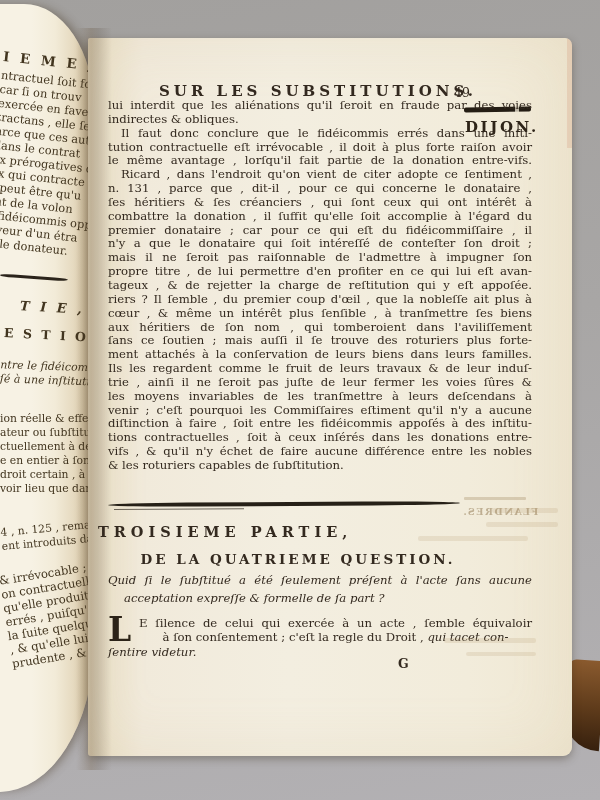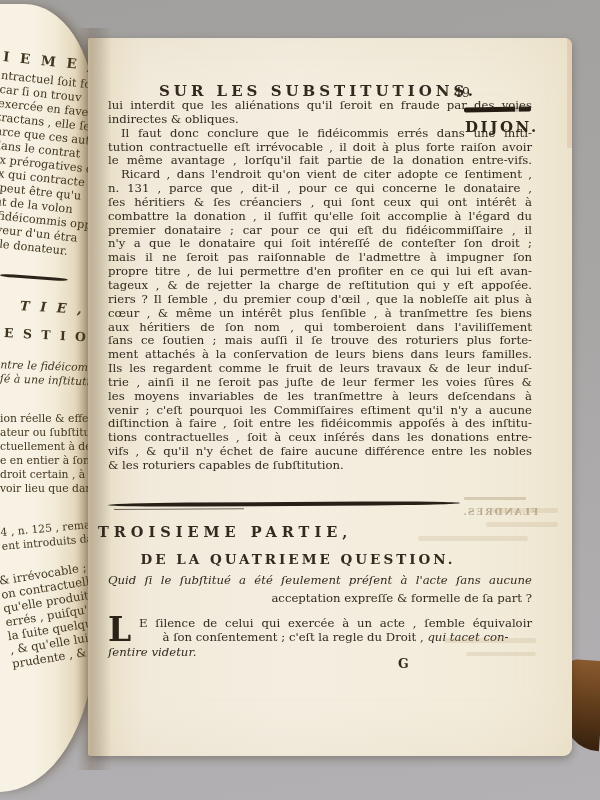--- a/index.html
+++ b/index.html
@@ -29,21 +29,21 @@
   .indent{text-indent:13px;}
   .section-rule{position:absolute;left:20px;top:464px;width:352px;height:4px;background:#262017;
     border-radius:45% 55% 50% 50%/100% 100% 100% 100%;transform:rotate(-.35deg);}
   .section-rule:after{content:"";position:absolute;left:6px;bottom:-3px;width:130px;height:1px;background:rgba(38,32,23,.65);}
   .part-heading{position:absolute;left:10px;top:485px;width:400px;text-align:left;
     font-size:14.5px;font-weight:bold;letter-spacing:5px;white-space:nowrap;}
   .question-heading{position:absolute;left:10px;top:513px;width:400px;text-align:center;
     font-size:13.5px;font-weight:bold;letter-spacing:3px;white-space:nowrap;}
   .q1{position:absolute;left:20px;top:535px;width:424px;font-size:11.7px;font-style:italic;
     text-align:justify;text-align-last:justify;}
-  .q2{position:absolute;left:20px;top:553px;width:424px;font-size:11.7px;text-align:right;}
+  .q2{position:absolute;left:36px;top:553px;width:424px;font-size:11.7px;font-style:italic;text-align:left;}
   .final-para{position:absolute;left:20px;top:578px;width:424px;font-size:11.7px;line-height:14.3px;}
   .final-para .padded{padding-left:31px;text-align:center;}
   .drop-cap{position:absolute;left:20px;top:577px;font-size:33px;line-height:30px;font-weight:bold;color:#2c2318;}
   .ital{font-style:italic;}
   .signature{position:absolute;left:310px;top:618px;font-size:12.5px;font-weight:bold;}
   
   .ghost{position:absolute;color:rgba(140,114,74,.5);transform:scaleX(-1);
     font-size:9.5px;letter-spacing:1.5px;font-weight:bold;}
   .ghost-bar{position:absolute;background:rgba(160,134,92,.32);border-radius:1px;}
   .ghost-soft{position:absolute;background:rgba(175,150,105,.18);border-radius:2px;}

